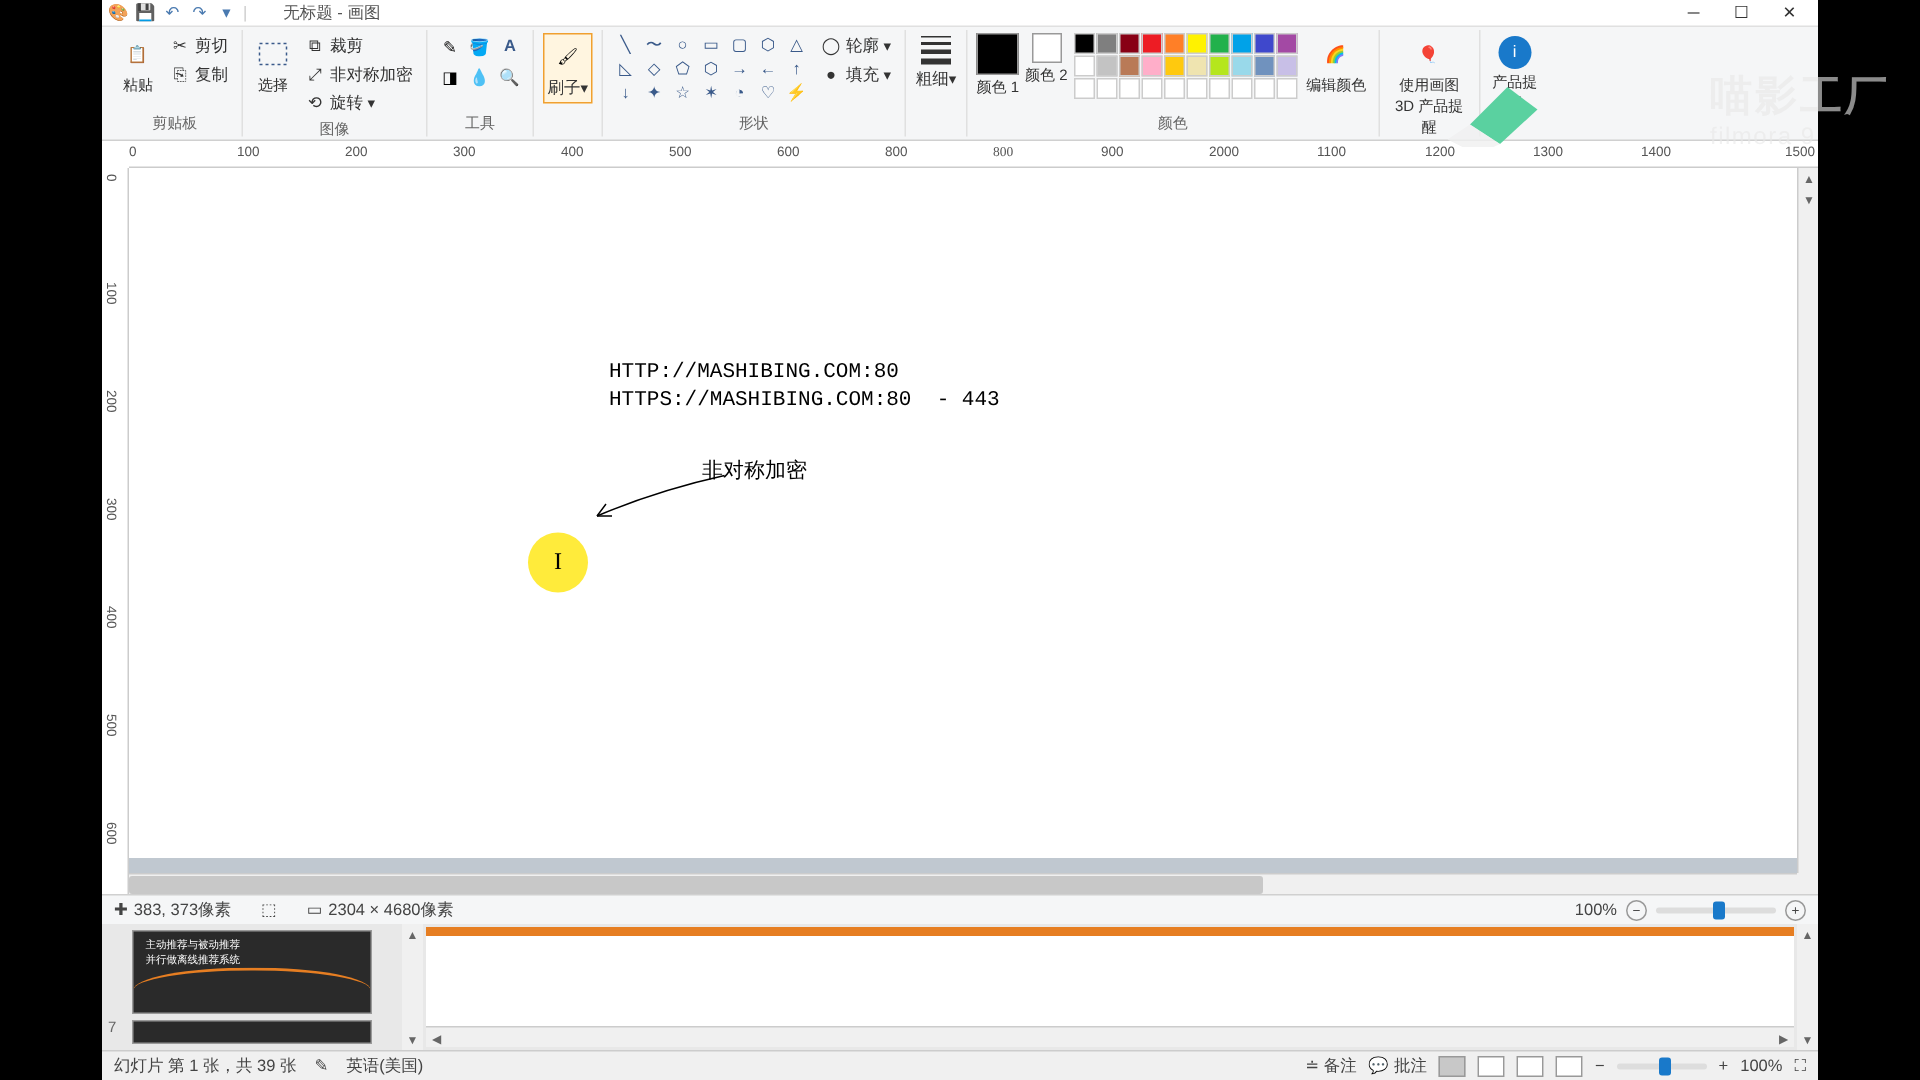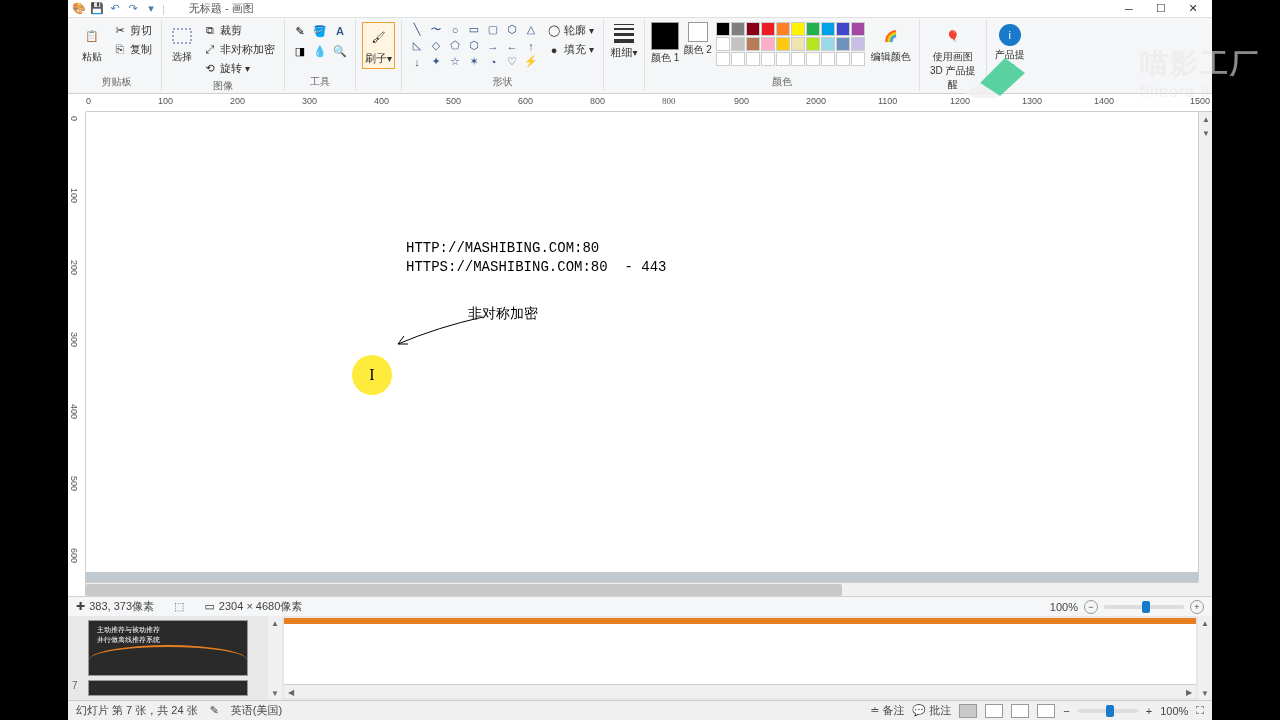--- a/index.html
+++ b/index.html
@@ -388,21 +388,21 @@
           <div class="scroll-arrow" style="width:14px">▶</div>
         </div>
     </div>
     <div class="ppt-scroll-v">
         <div class="scroll-arrow">▲</div>
         <div style="flex:1"></div>
         <div class="scroll-arrow">▼</div>
       </div>
   </div>
   <div class="ppt-status">
-    <span>幻灯片 第 7 张，共 24 张</span>
+    <span>幻灯片 第 1 张，共 39 张</span>
     <span>✎</span>
     <span>英语(美国)</span>
     <div class="ppt-status-right">
       <span>≐ <span>备注</span></span>
       <span>💬 <span>批注</span></span>
       <div class="view-btn active"></div>
       <div class="view-btn"></div>
       <div class="view-btn"></div>
       <div class="view-btn"></div>
       <span>−</span>

